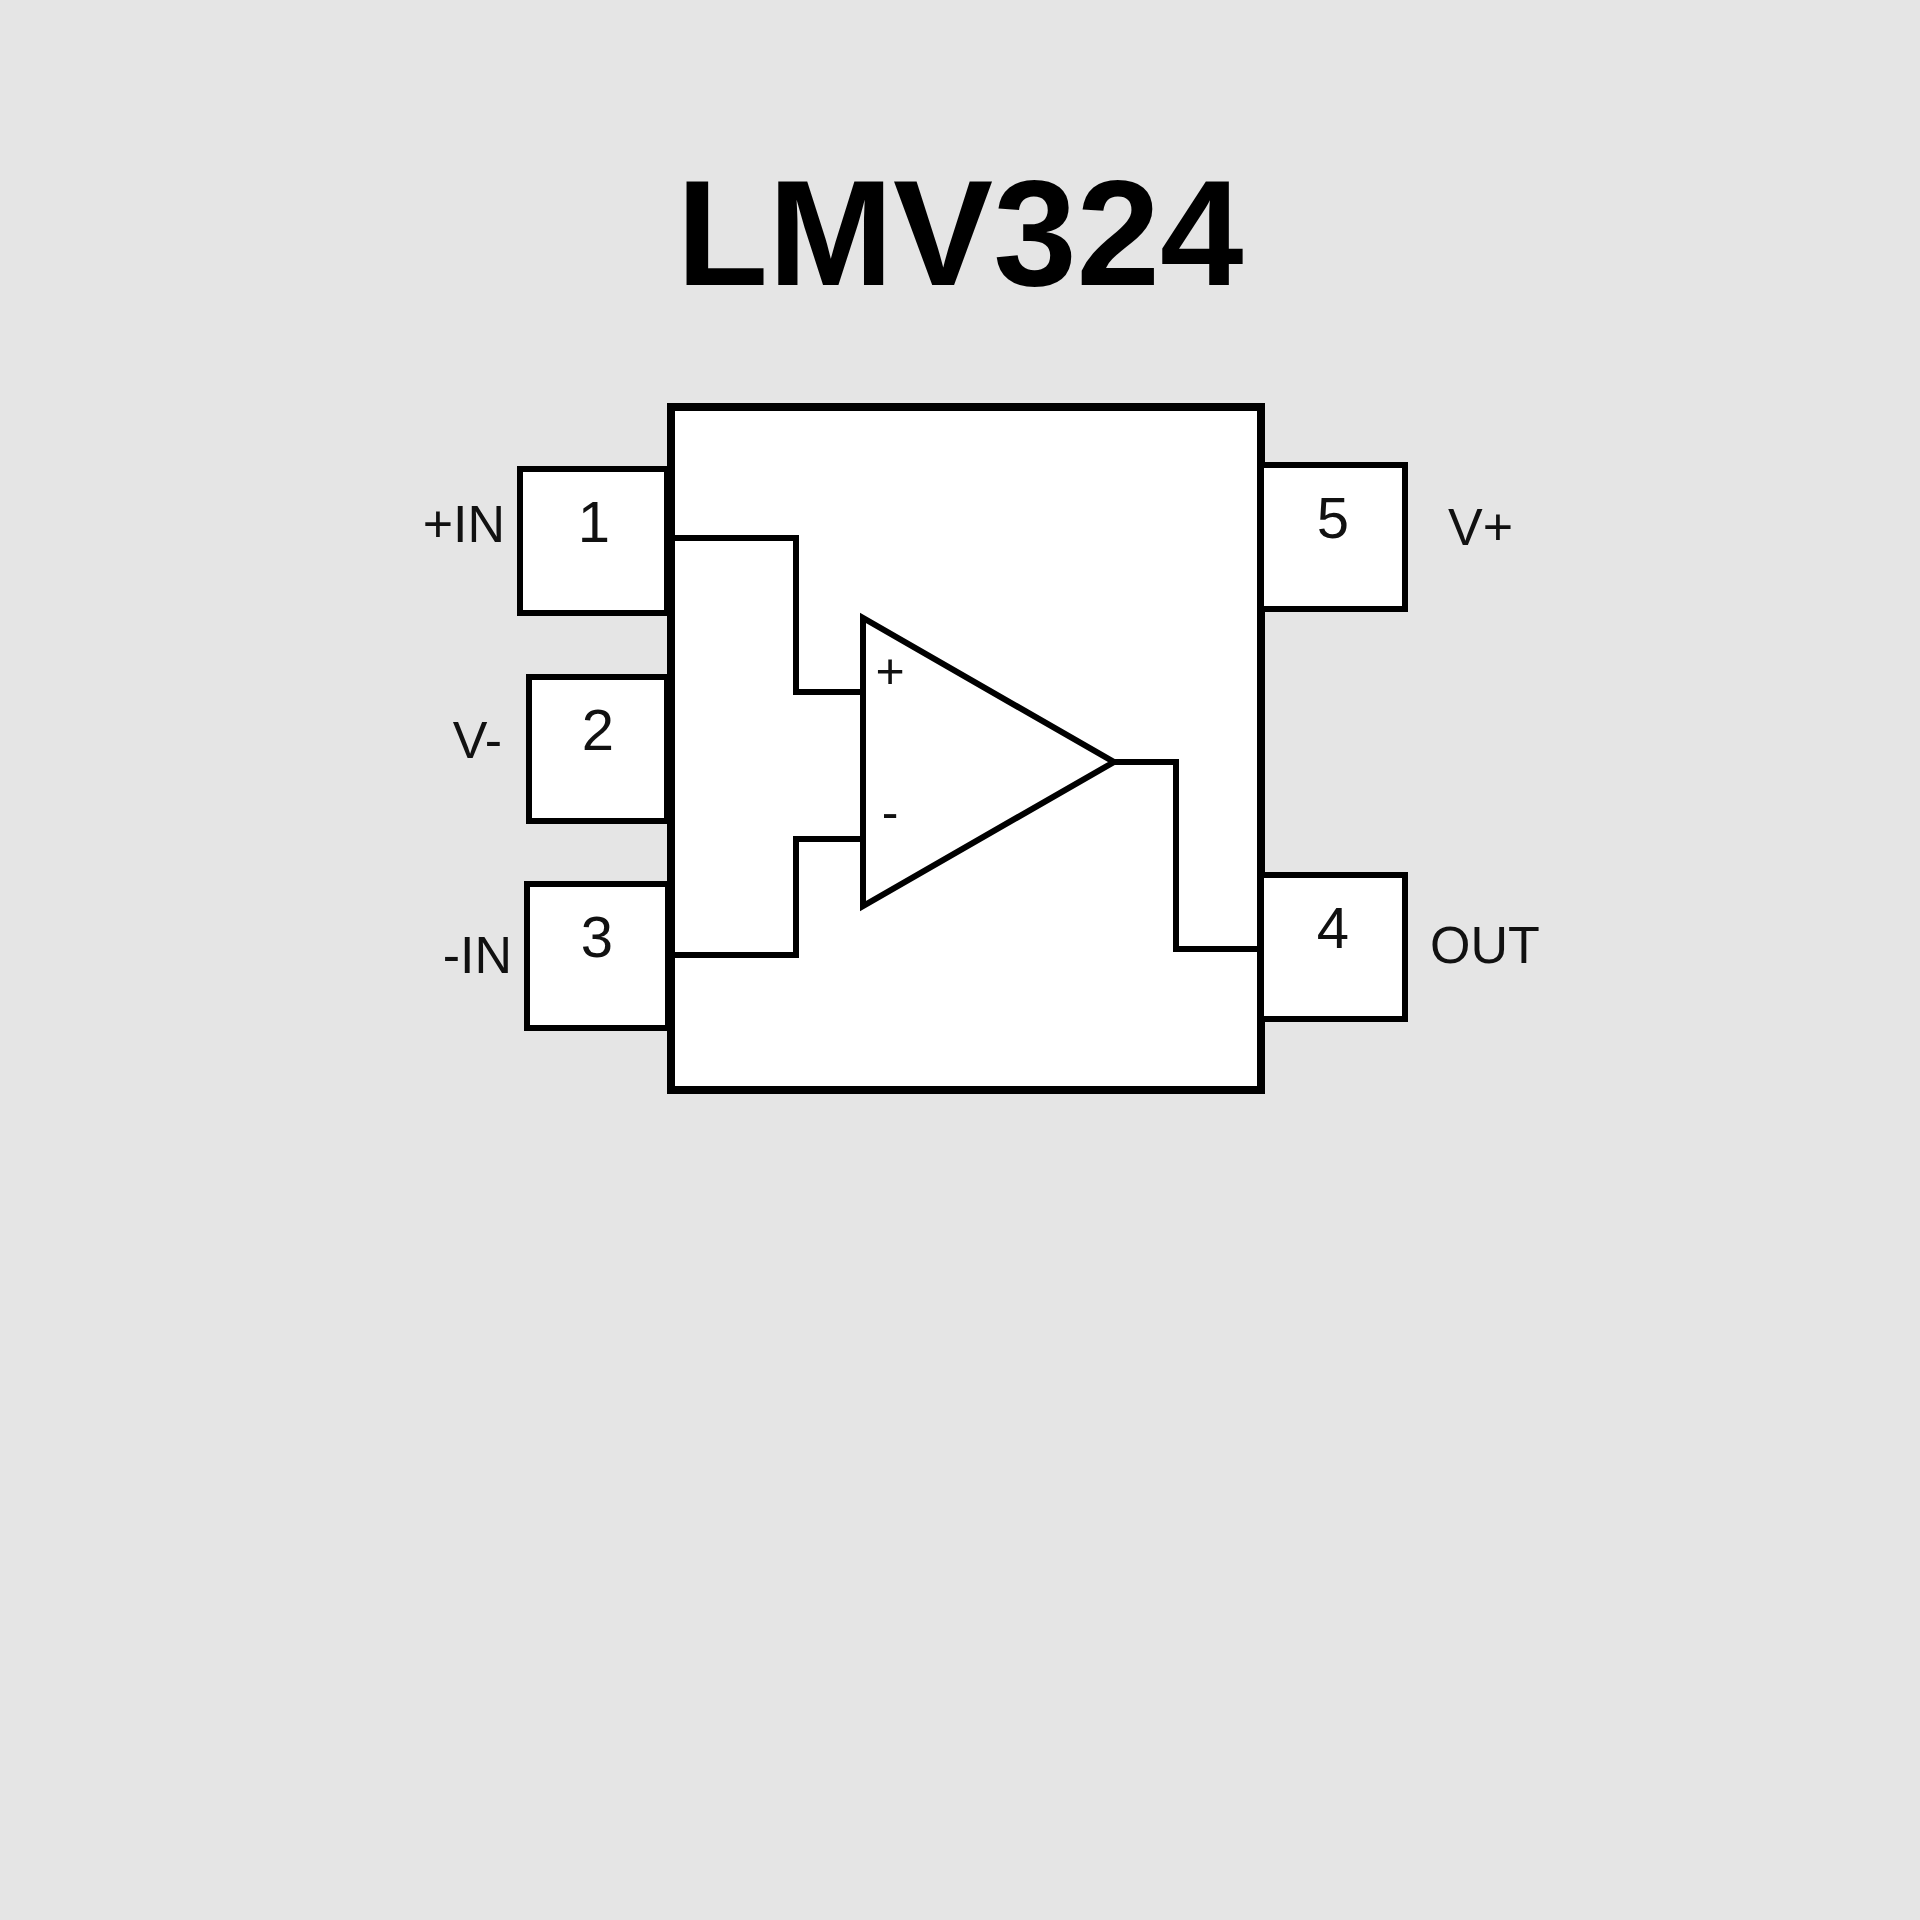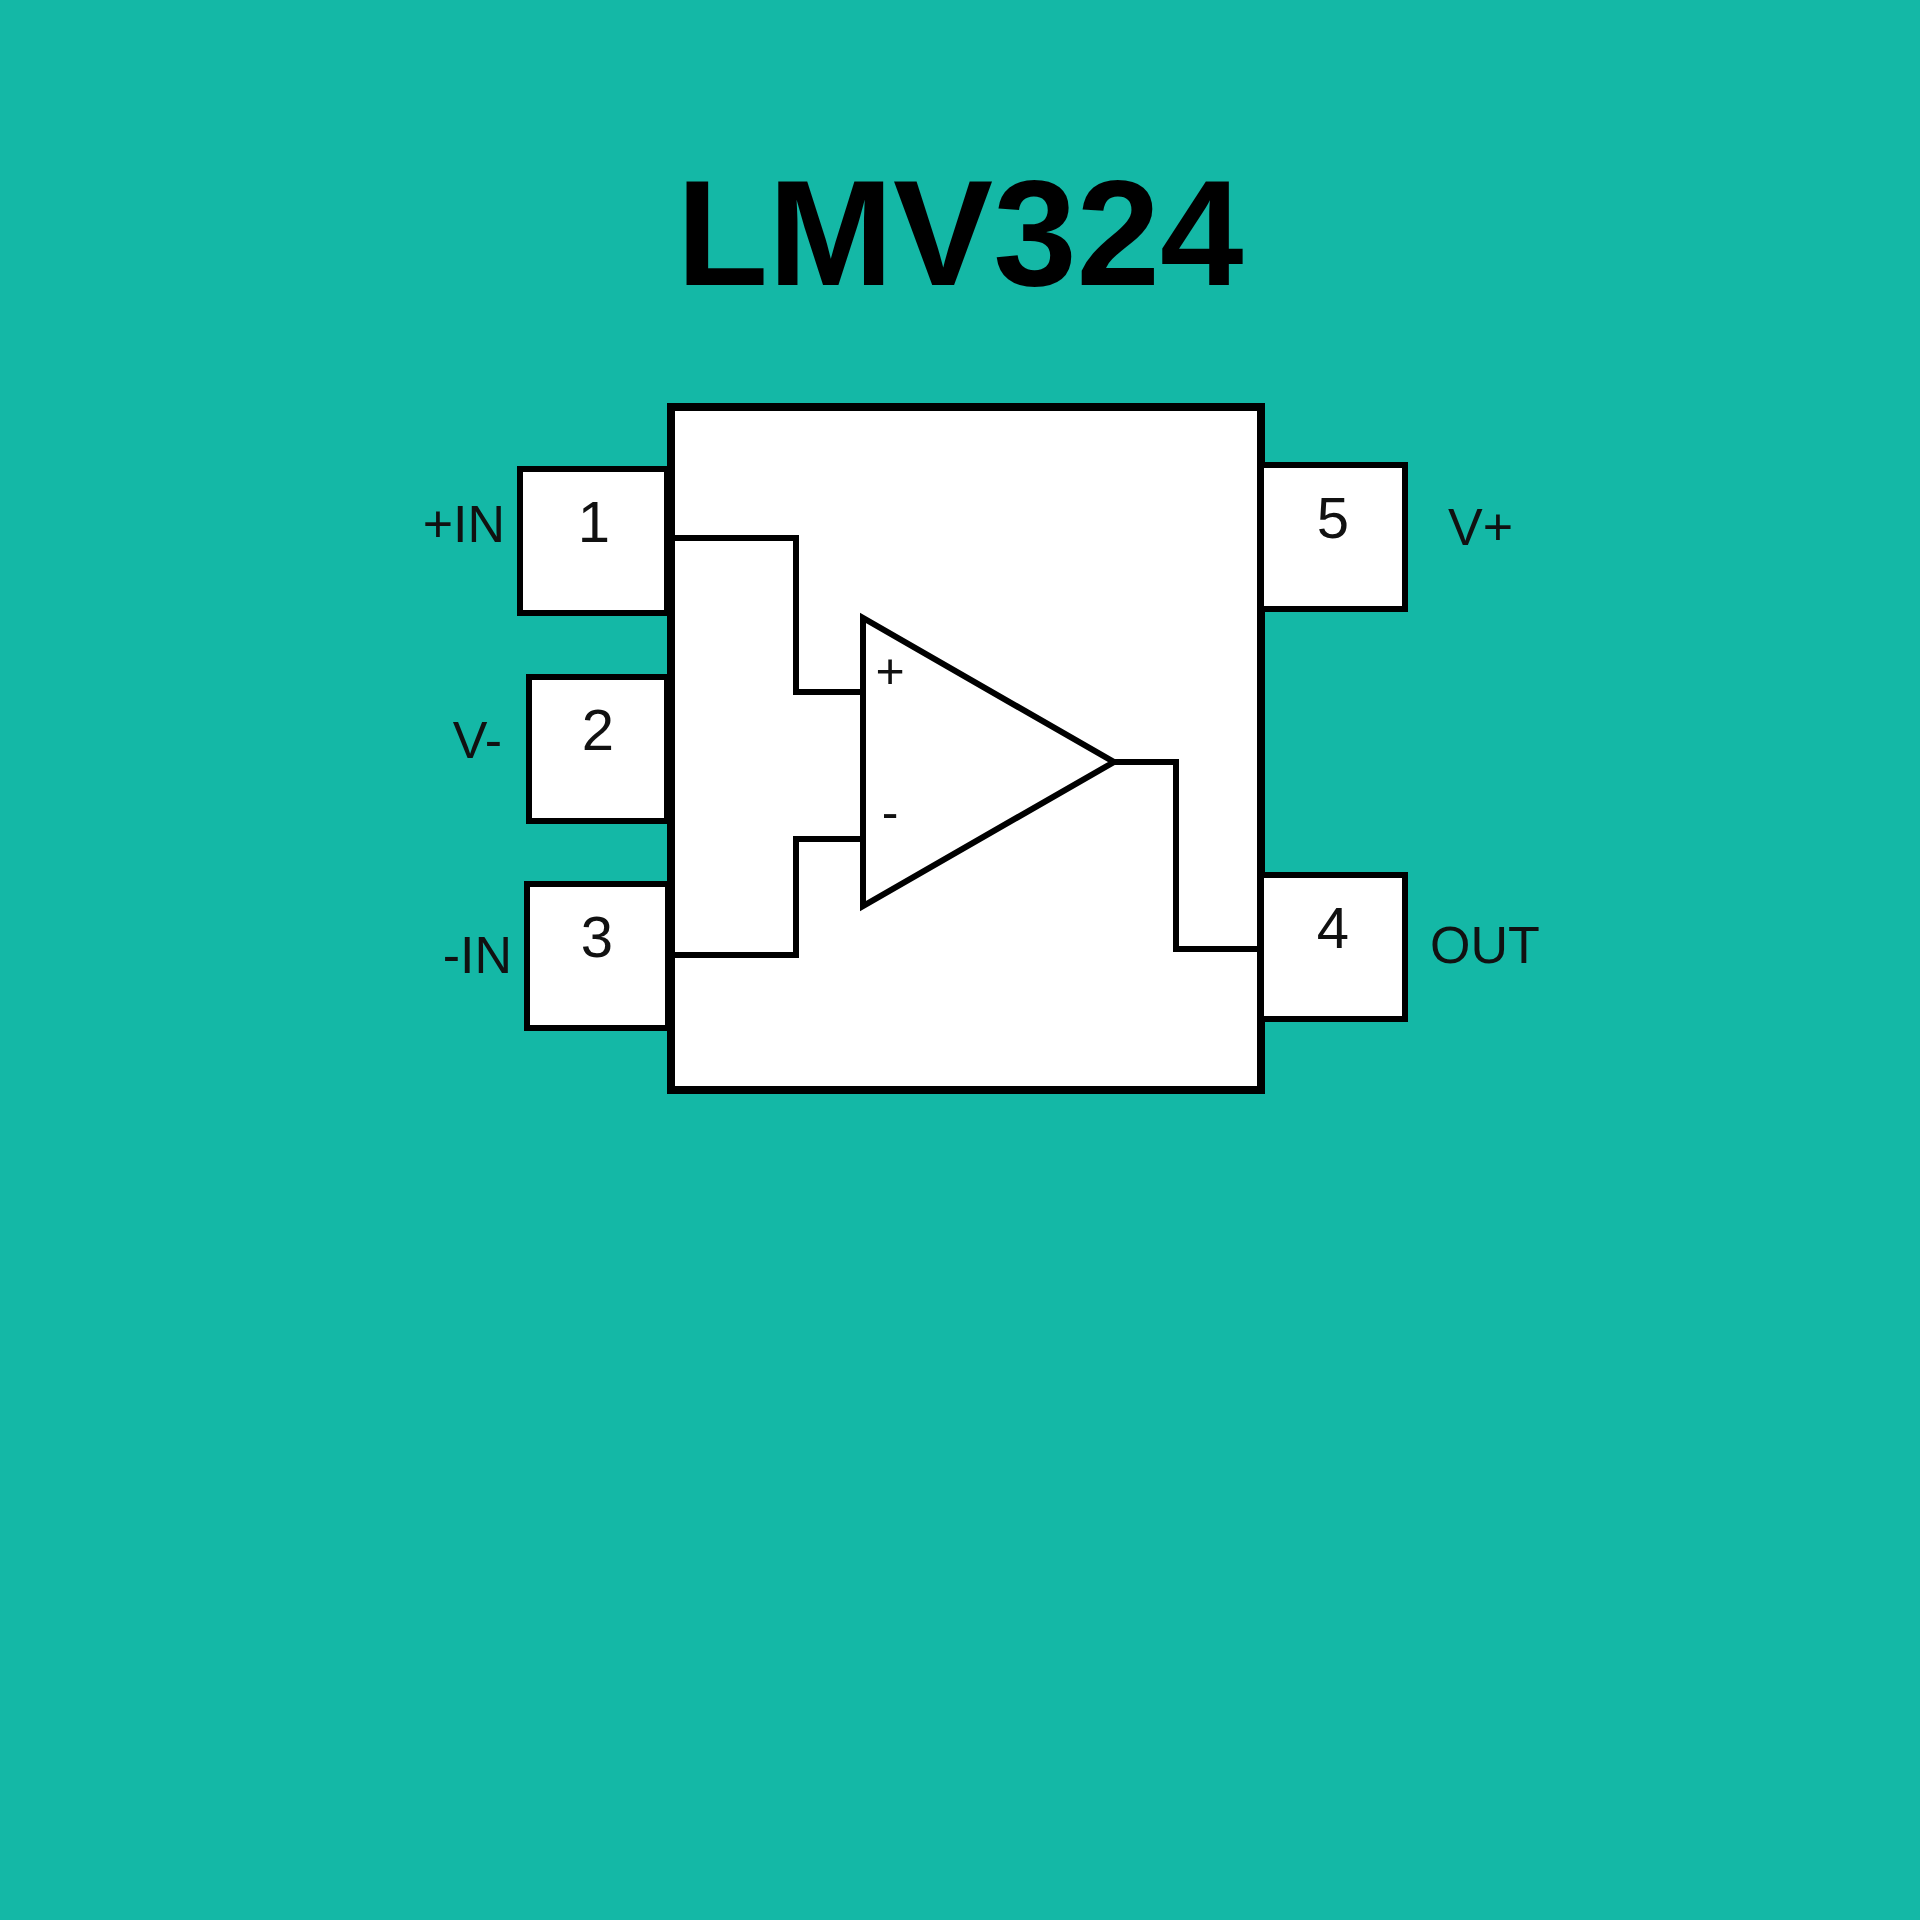--- a/index.html
+++ b/index.html
@@ -4,21 +4,21 @@
 <style>
   html, body {
     margin: 0;
     padding: 0;
     background: #ffffff;
   }
   .page {
     position: relative;
     width: 1920px;
     height: 1920px;
-    background: #14b8a6;
+    background: #e5e5e5;
     overflow: hidden;
     font-family: "Liberation Sans", sans-serif;
   }
   svg { display: block; }
   .title-text {
     font-family: "Liberation Sans", sans-serif;
     font-weight: bold;
     font-size: 150px;
     fill: #000000;
   }

